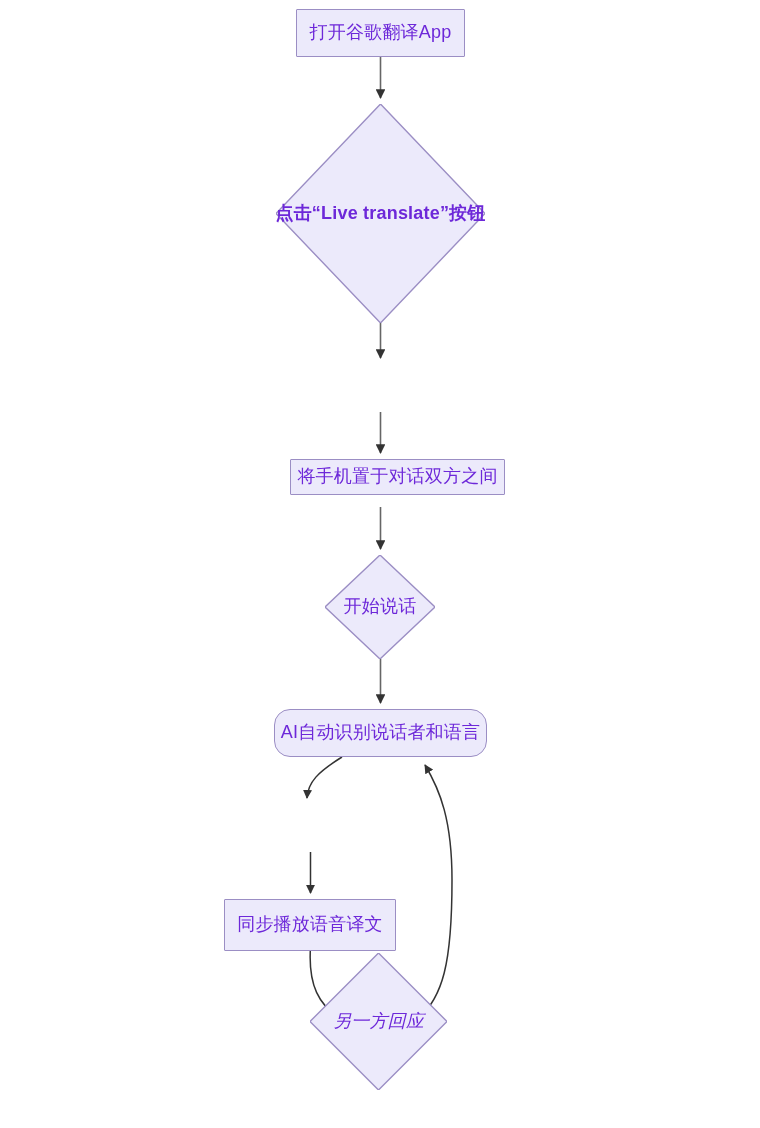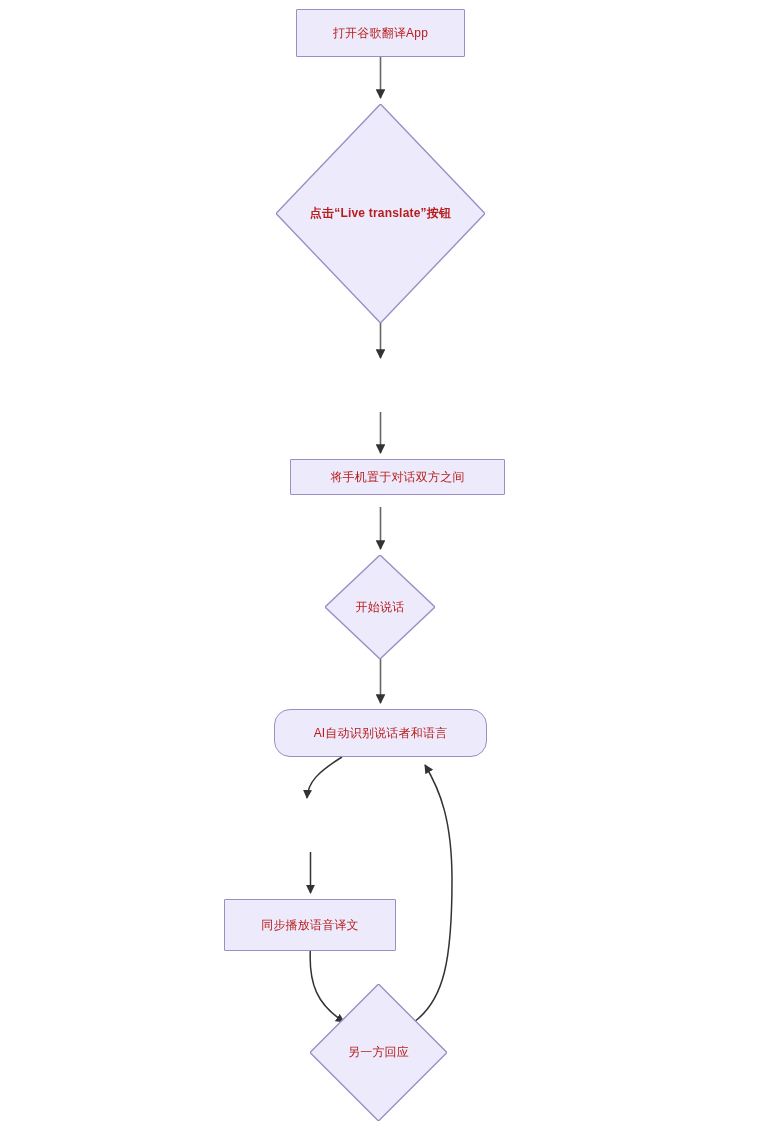--- a/index.html
+++ b/index.html
@@ -31,22 +31,22 @@
     display: flex;
     align-items: center;
     justify-content: center;
   }
   .node-rect {
     background: #ECEAFB;
     border: 1px solid #9B8EC4;
     border-radius: 1px;
   }
   .node-label {
-    font-size: 12px;
-    color: #b91c1c;
+    font-size: 18px;
+    color: #6d28d9;
     line-height: 1.2;
     white-space: nowrap;
     letter-spacing: 0.2px;
     user-select: none;
   }
   .node-diamond {
     background: transparent;
     border: none;
   }
   .diamond-shape {
@@ -117,20 +117,20 @@
 
   <div class="node node-rect" style="left:274px; top:709px; width:213px; height:48px;border-radius:16px;">
     <span class="node-label">AI自动识别说话者和语言</span>
   </div>
 
 
   <div class="node node-rect" style="left:224px; top:899px; width:172px; height:52px;">
     <span class="node-label">同步播放语音译文</span>
   </div>
 
-  <div class="node node-diamond" style="left:310px; top:984px; width:137px; height:137px;">
+  <div class="node node-diamond" style="left:310px; top:953px; width:137px; height:137px;font-style:italic;">
     <svg class="diamond-shape" viewBox="0 0 137 137" preserveAspectRatio="none" xmlns="http://www.w3.org/2000/svg">
       <polygon points="68.5,0 137,68.5 68.5,137 0,68.5" fill="#ECEAFB" stroke="#9B8EC4" stroke-width="1.4"></polygon>
     </svg>
     <span class="node-label diamond-label">另一方回应</span>
   </div>
 
 </div>
 
 </body></html>

